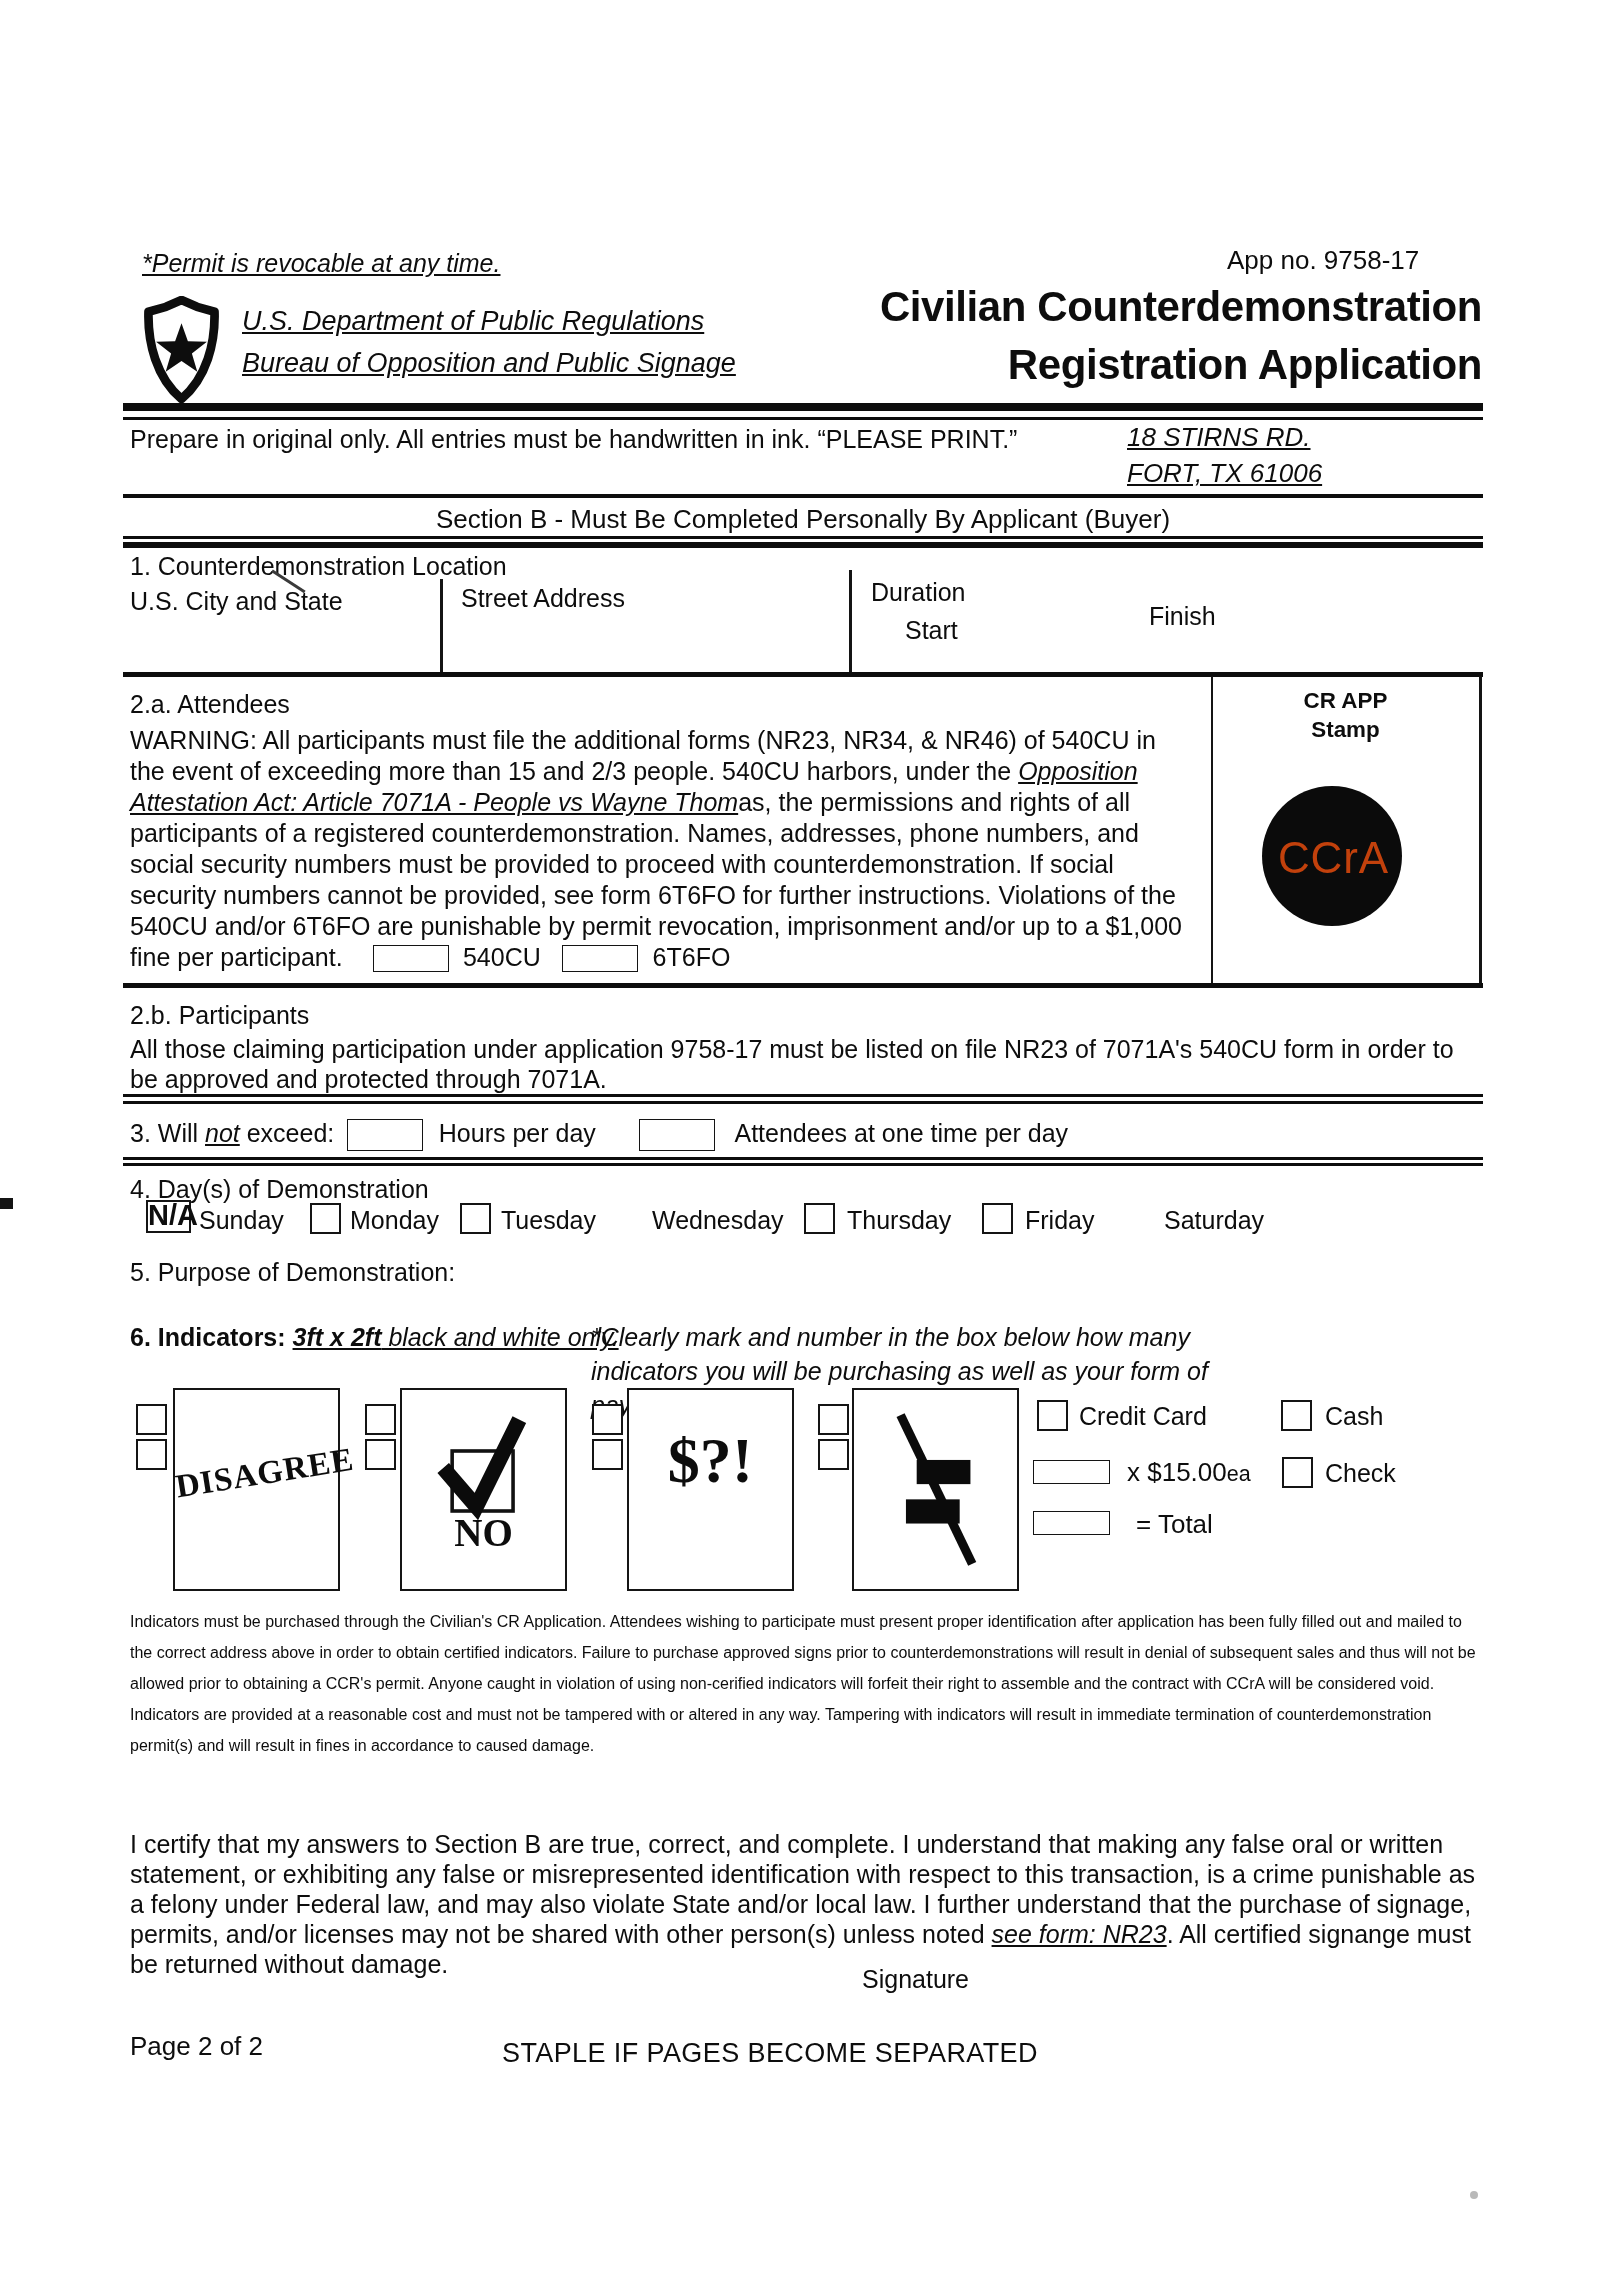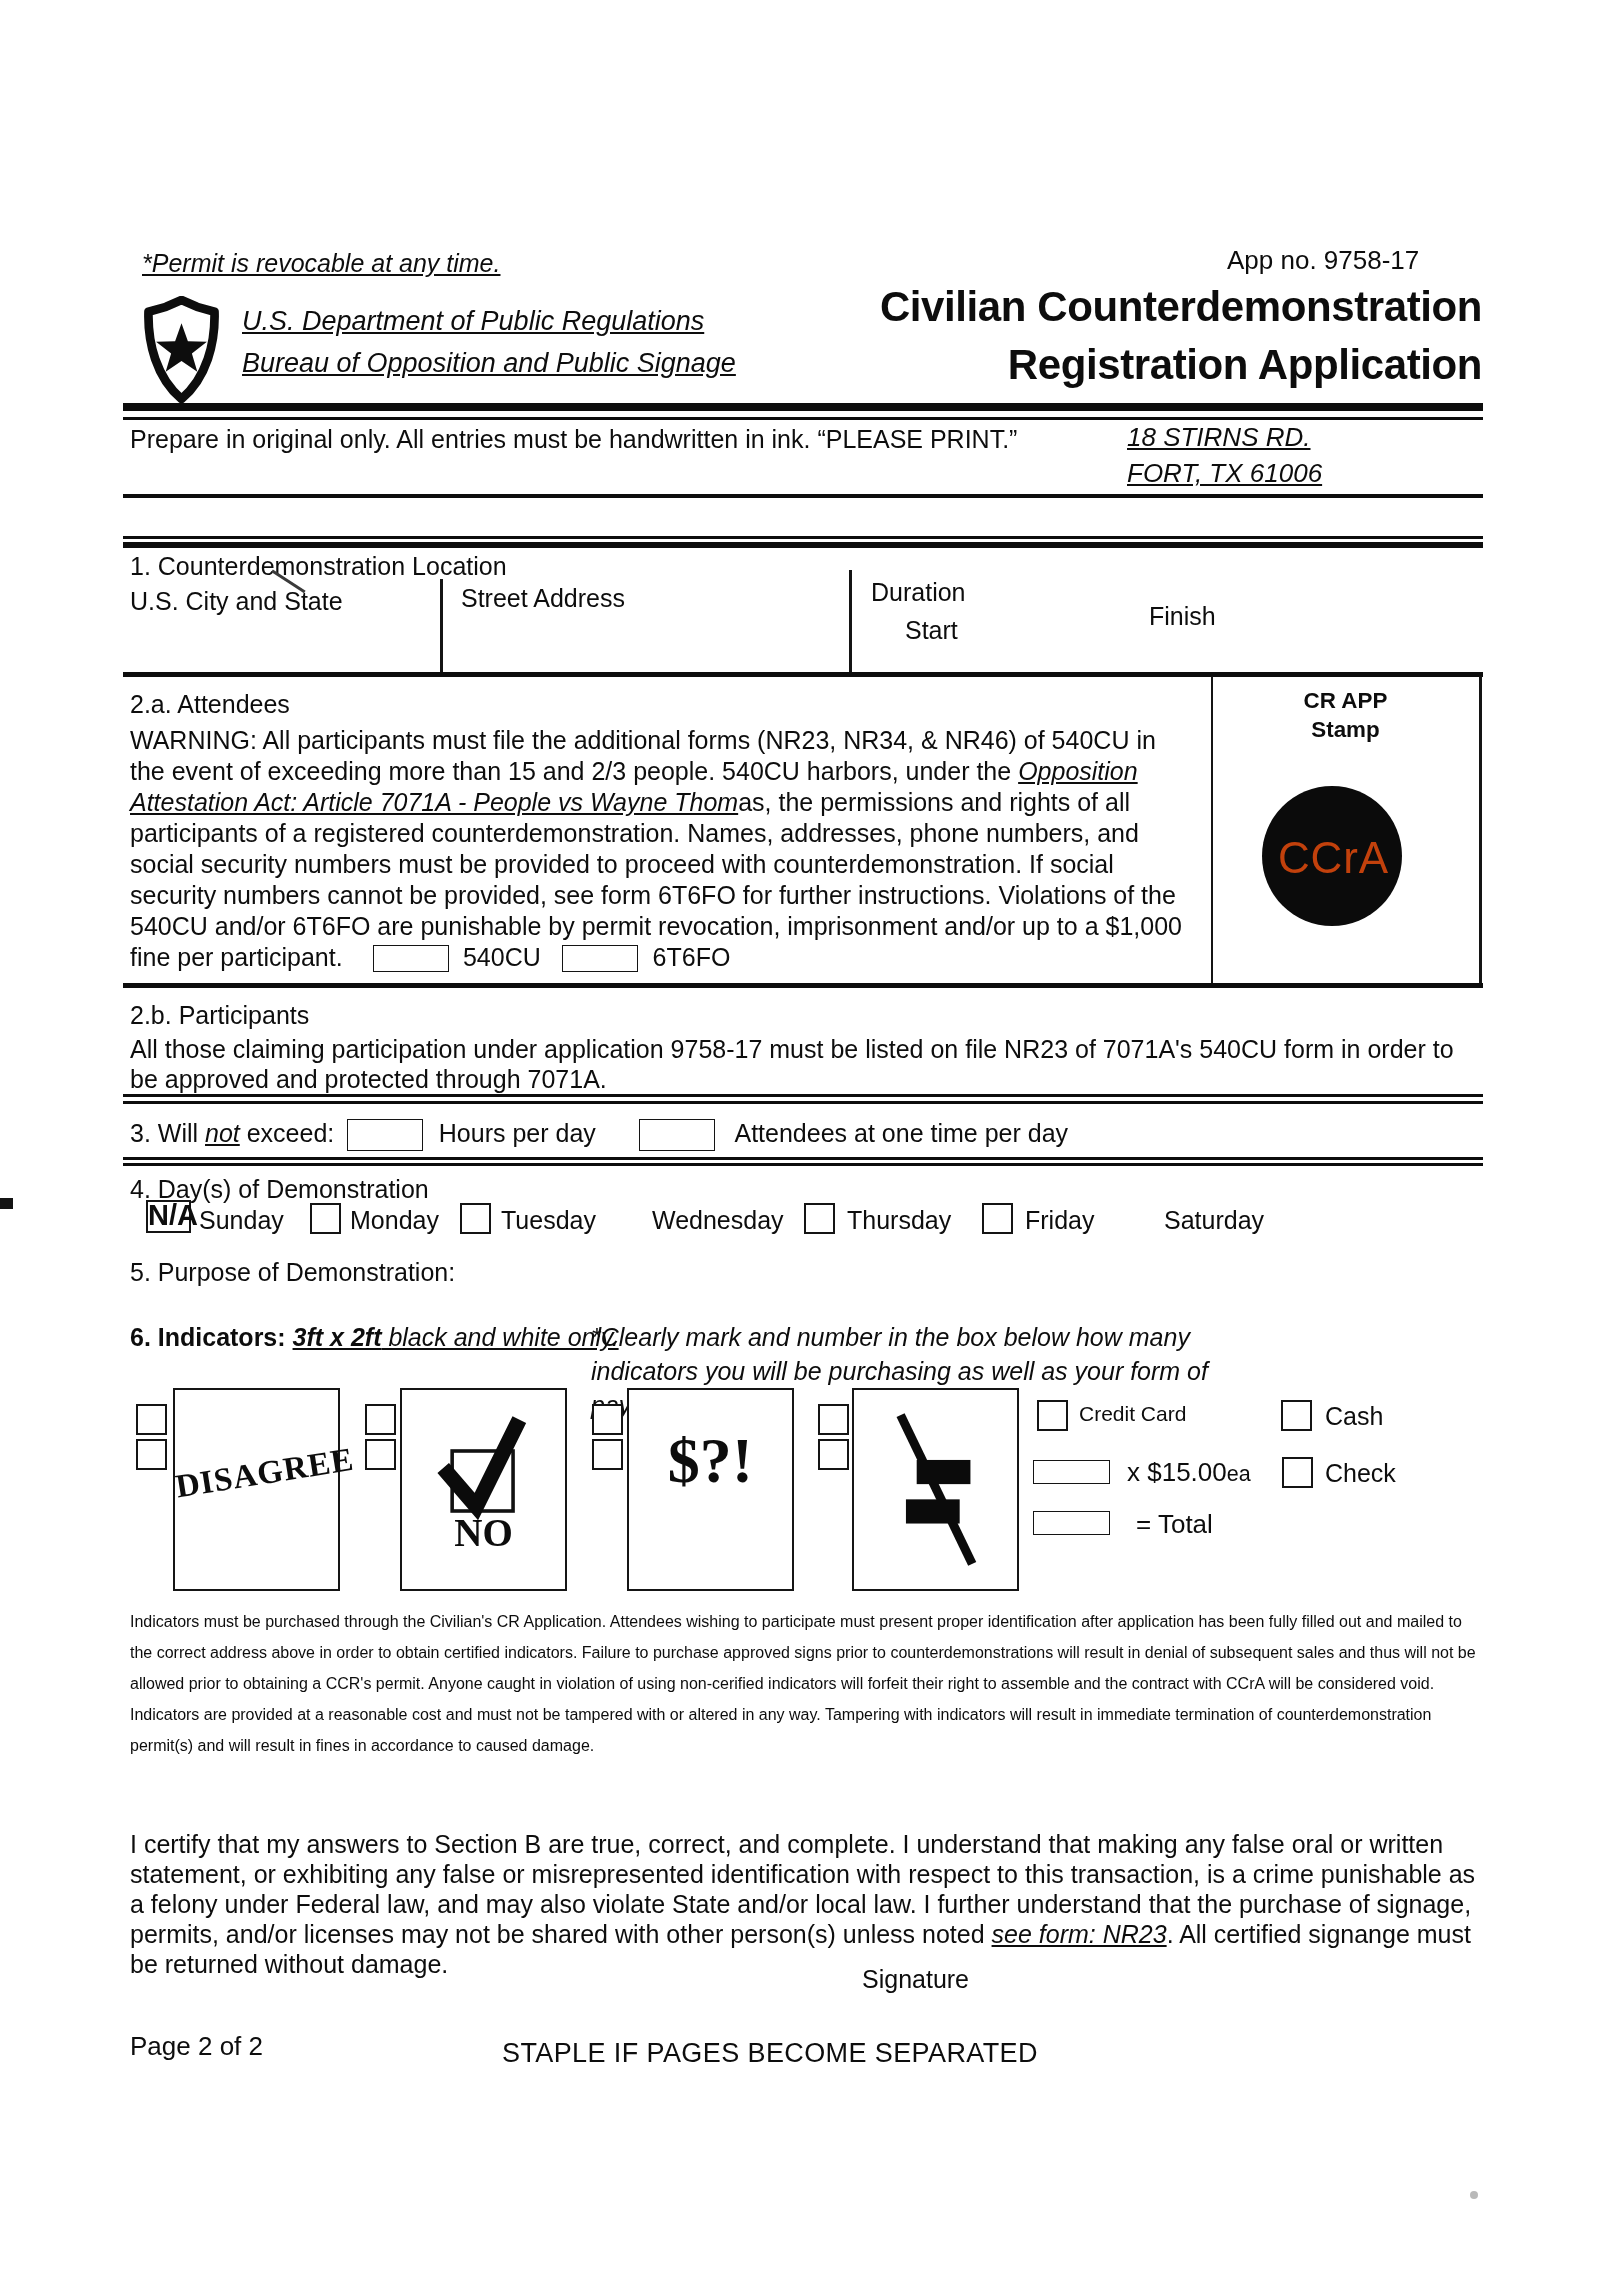--- a/index.html
+++ b/index.html
@@ -81,21 +81,21 @@
   .pb3a{left:592px;top:1404px;} .pb3b{left:592px;top:1439px;}
   .pb4a{left:818px;top:1404px;} .pb4b{left:818px;top:1439px;}
   .disagree{position:absolute;left:0;top:66px;width:100%;text-align:center;
             font-family:"Liberation Serif",serif;font-weight:bold;font-size:33px;
             letter-spacing:0.9px;transform:rotate(-9deg);}
   .no-word{position:absolute;left:0;top:120px;width:100%;text-align:center;
            font-family:"Liberation Serif",serif;font-weight:bold;font-size:39px;}
   .money{position:absolute;left:0;top:34px;width:100%;text-align:center;
          font-family:"Liberation Serif",serif;font-weight:bold;font-size:64px;}
   
-  .cc-box{left:1037px;top:1400px;} .cc-label{left:1079px;top:1402px;font-size:21px;}
+  .cc-box{left:1037px;top:1400px;} .cc-label{left:1079px;top:1402px;font-size:25px;}
   .cash-box{left:1281px;top:1400px;} .cash-label{left:1325px;top:1402px;font-size:25px;}
   .qty-box{left:1033px;top:1460px;width:75px;height:22.4px;border:1.8px solid #141414;}
   .price{left:1127px;top:1457px;font-size:26px;} .price small{font-size:21.5px;}
   .check-box{left:1282px;top:1457px;} .check-label{left:1325px;top:1459px;font-size:25px;}
   .total-box{left:1033px;top:1511px;width:75px;height:22.4px;border:1.8px solid #141414;}
   .total-label{left:1136px;top:1509px;font-size:26px;}
   
   .para1{left:130px;top:1606px;width:1352px;font-size:16px;line-height:31px;}
   .certify{left:130px;top:1829px;width:1352px;font-size:25px;line-height:30px;}
   .signature{left:862px;top:1965px;font-size:25px;}
@@ -129,20 +129,21 @@
   <div class="abs it agency2">Bureau of Opposition and Public Signage</div>
 
   <div class="rule rA1"></div>
   <div class="rule rA2"></div>
 
   <div class="abs prepare">Prepare in original only. All entries must be handwritten in ink.  “PLEASE PRINT.”</div>
   <div class="abs it addr1">18 STIRNS RD.</div>
   <div class="abs it addr2">FORT, TX 61006</div>
 
   <div class="rule rB"></div>
+  <div class="abs secb">Section B - Must Be Completed Personally By Applicant (Buyer)</div>
   <div class="rule rC1"></div>
   <div class="rule rC2"></div>
 
   <div class="abs s1h">1. Counterdemonstration Location</div>
   <div class="abs city-label">U.S. City and State</div>
   <div class="abs street-label">Street Address</div>
   <div class="abs duration-label">Duration</div>
   <div class="abs start-label">Start</div>
   <div class="abs finish-label">Finish</div>
   <div class="vline vl1"></div>

